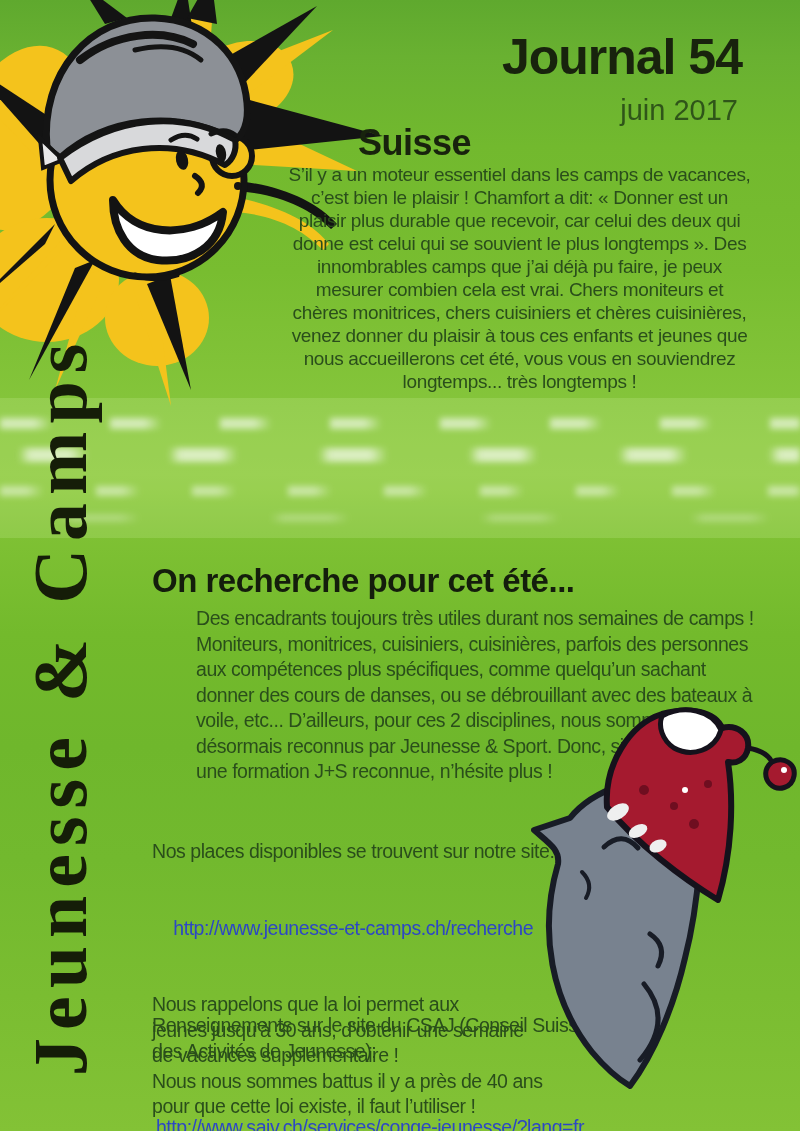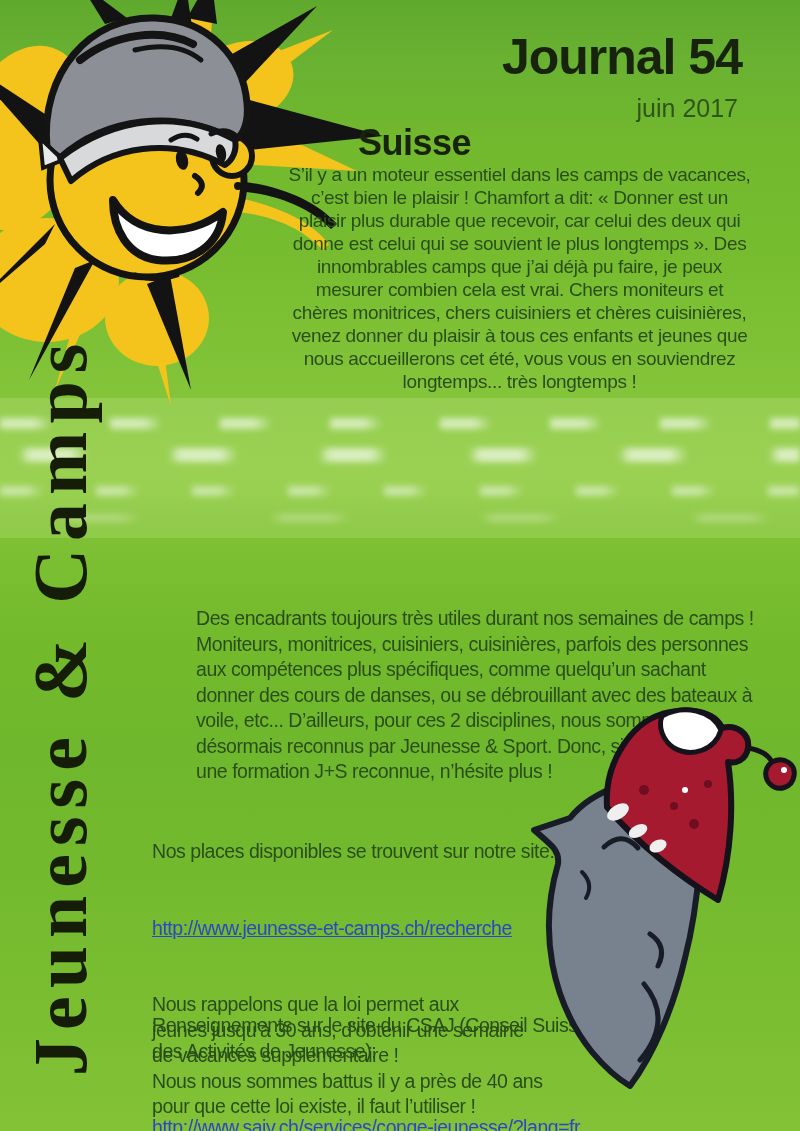--- a/index.html
+++ b/index.html
@@ -21,21 +21,21 @@
   .s3{top:486px;height:10px;background:repeating-linear-gradient(90deg,rgba(255,255,255,.6) 0 26px,rgba(255,255,255,0) 44px 96px);}
   .s4{top:514px;height:8px;background:repeating-linear-gradient(90deg,rgba(255,255,255,0) 0 60px,rgba(255,255,255,.45) 74px 120px,rgba(255,255,255,0) 140px 210px);opacity:.6;}
 
   .journal-title{
     position:absolute; top:28px; right:58px;
     font-size:50px; font-weight:800; letter-spacing:-1px;
     color:#18230d; white-space:pre;
   }
   .journal-date{
     position:absolute; top:94px; right:62px;
-    font-size:25px; font-weight:400; color:#2f5519; white-space:pre;
+    font-size:29px; font-weight:400; color:#2f5519; white-space:pre;
   }
   .edito-heading{
     position:absolute; top:122px; left:358px;
     font-size:36px; font-weight:800; letter-spacing:-.5px; color:#18230d; white-space:pre;
   }
   .edito-body{
     position:absolute; top:163px; left:262px; width:515px;
     font-size:19px; line-height:23px; letter-spacing:-.35px;
     color:#2a4e1b; text-align:center; white-space:pre;
   }
@@ -49,21 +49,21 @@
   }
   .body-block{
     position:absolute; left:152px;
     font-size:19.5px; line-height:25.5px; letter-spacing:-.45px;
     color:#2a4e1b; white-space:pre;
   }
   .p1{top:606px;margin-left:44px;}
   .p2{top:788px;}
   .p3{top:962px;}
   .body-block a{
-    color:#2c47c5; text-decoration:underline; display:block; cursor:pointer;
+    color:#2c47c5; display:block; cursor:pointer;text-align:center;
   }
   .vertical-title{
     position:absolute; top:295px; left:14px; height:822px; width:92px;
     writing-mode:vertical-rl; transform:rotate(180deg);
     display:flex; align-items:center; justify-content:center;
     font-family:"Liberation Serif", serif; font-weight:700;
     font-size:76px; letter-spacing:8px; color:#151d08; white-space:pre;
   }
   .sun-svg{position:absolute; top:-12px; left:-15px;}
   .moon-svg{position:absolute; top:672px; left:522px;}
@@ -141,20 +141,21 @@
 c’est bien le plaisir ! Chamfort a dit: « Donner est un
 plaisir plus durable que recevoir, car celui des deux qui
 donne est celui qui se souvient le plus longtemps ». Des
 innombrables camps que j’ai déjà pu faire, je peux
 mesurer combien cela est vrai. Chers moniteurs et
 chères monitrices, chers cuisiniers et chères cuisinières,
 venez donner du plaisir à tous ces enfants et jeunes que
 nous accueillerons cet été, vous vous en souviendrez
 longtemps... très longtemps !</div>
 
+  <div class="recherche-heading">On recherche pour cet été...</div>
   <div class="body-block p1">Des encadrants toujours très utiles durant nos semaines de camps !
 Moniteurs, monitrices, cuisiniers, cuisinières, parfois des personnes
 aux compétences plus spécifiques, comme quelqu’un sachant
 donner des cours de danses, ou se débrouillant avec des bateaux à
 voile, etc... D’ailleurs, pour ces 2 disciplines, nous sommes
 désormais reconnus par Jeunesse &amp; Sport. Donc, si tu as
 une formation J+S reconnue, n’hésite plus !</div>
 
   <div class="body-block p2">
     <div>Nos places disponibles se trouvent sur notre site:</div>

